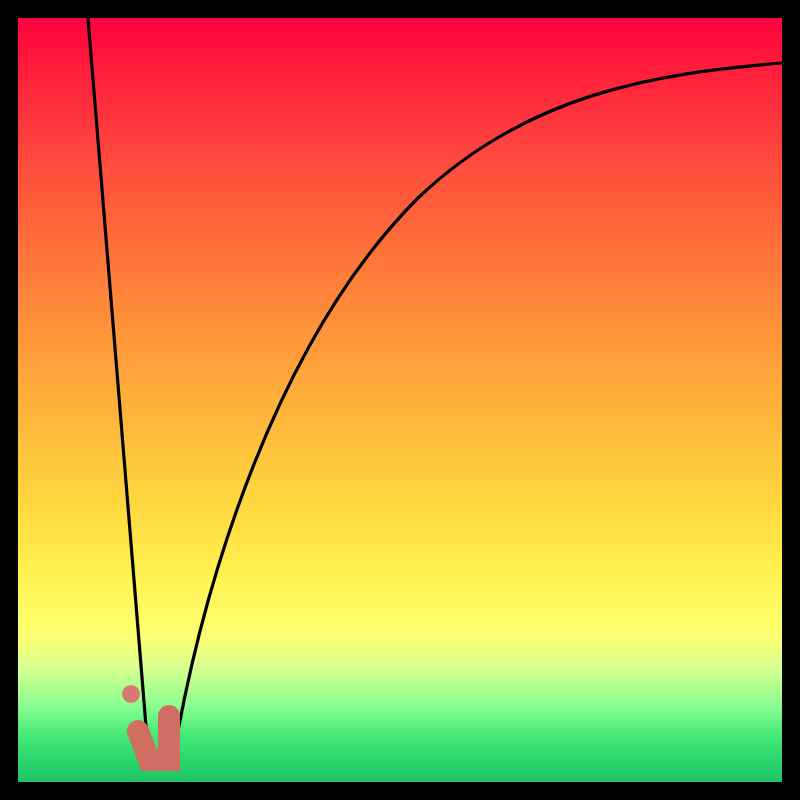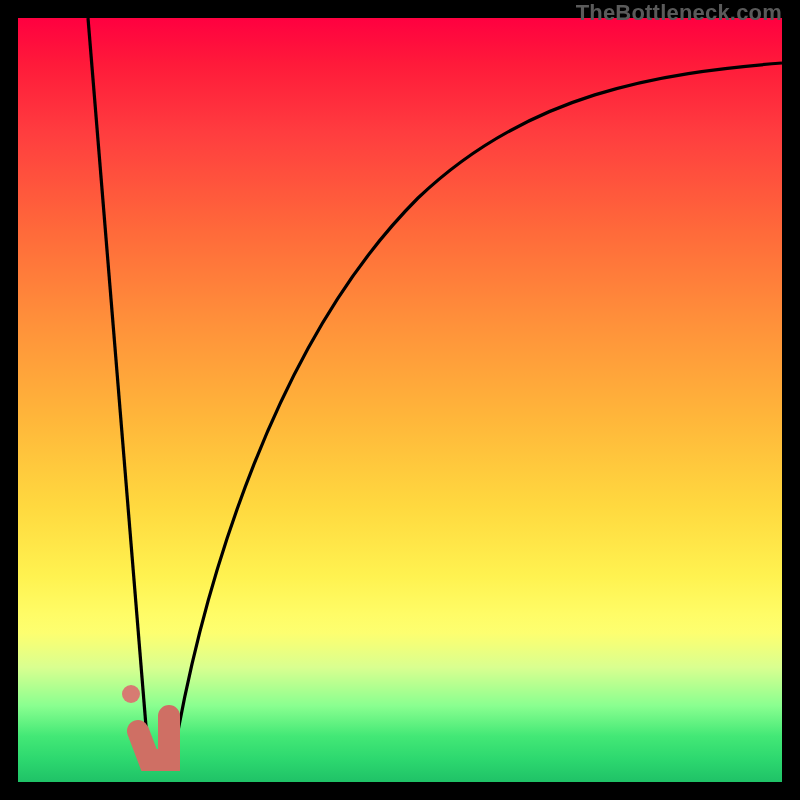--- a/index.html
+++ b/index.html
@@ -97,14 +97,13 @@
 
       <path class="marker" d="M 120 713
                L 131 742
                L 151 742
                L 151 698"></path>
 
       <circle class="dot" r="9" cx="113" cy="676"></circle>
     </svg>
   </div>
 
-  <div class="watermark">TheBottleneck.com</div>
 </div>
 
 </body></html>

